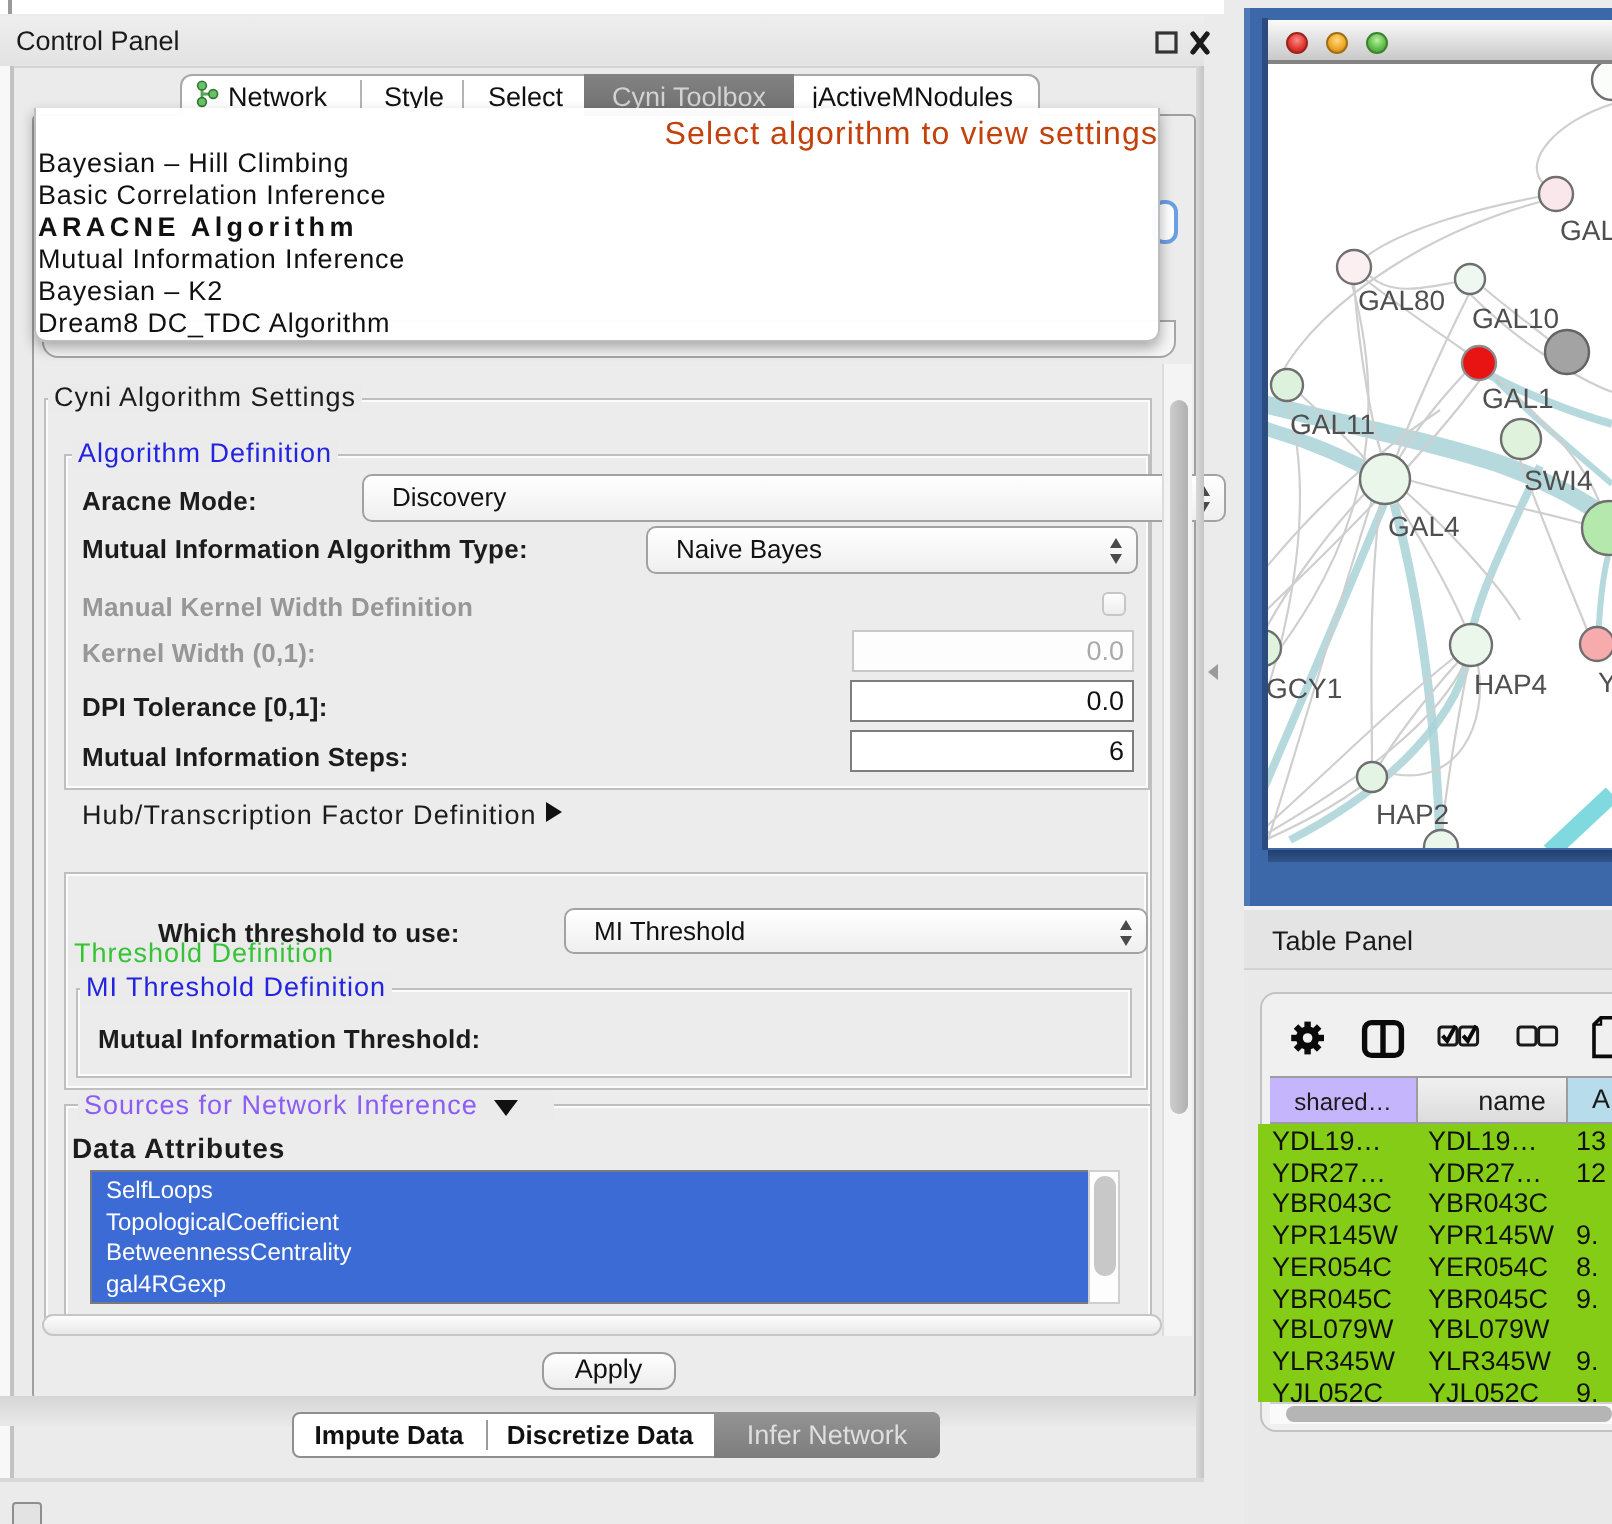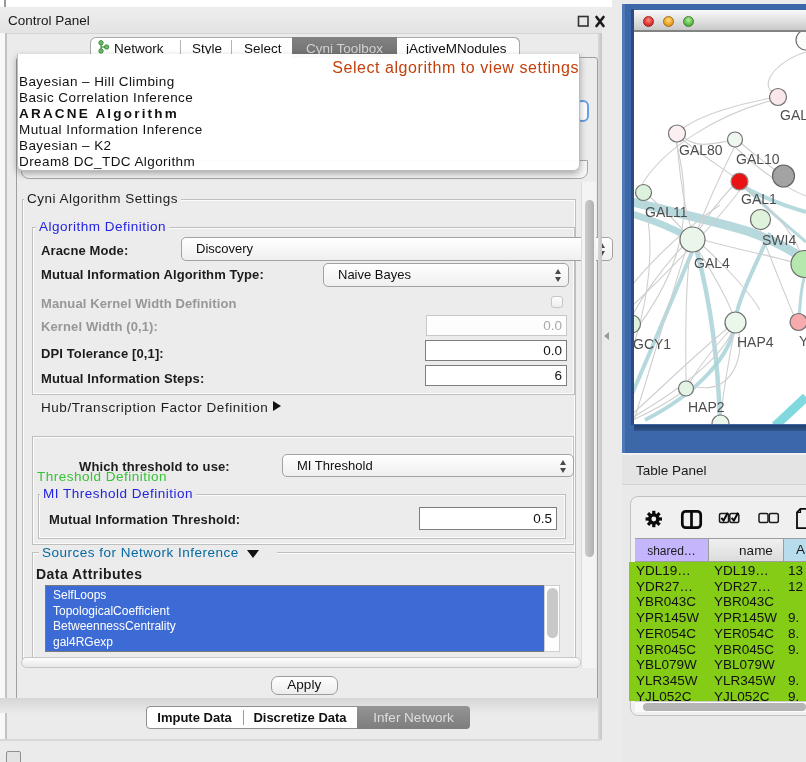--- a/index.html
+++ b/index.html
@@ -101,24 +101,23 @@
   <div class="combo" style="left:236px;top:454px;width:292px;height:23px;">
     <span class="ct">MI Threshold</span>
     <span class="carr" style="top:4.5px;">
         <span class="u"></span>
         <span class="d"></span>
       </span>
   </div>
   <div class="group" style="left:38px;top:494px;width:526px;height:43px;"></div>
   <div class="gtitle" style="left:40px;top:487px;color:#2323e0;">MI Threshold Definition</div>
   <div class="abs blab" style="left:49px;top:512px;">Mutual Information Threshold:</div>
-  <div class="field" style="left:419px;top:507px;width:138px;height:23px;line-height:21px;">0.5</div>
 
   <div class="group" style="left:32px;top:552px;width:542px;height:108px;border-bottom:none;"></div>
-  <div class="gtitle" style="left:39px;top:546px;color:#0369a1;width:232px;height:14px;">Sources for Network Inference</div>
+  <div class="gtitle" style="left:39px;top:546px;color:#8b5cf6;width:232px;height:14px;">Sources for Network Inference</div>
   <div class="abs" style="left:247px;top:550px;width:0;height:0;border-left:6.5px solid transparent;border-right:6.5px solid transparent;border-top:8px solid #111;"></div>
   <div class="abs" style="left:36px;top:566px;font-size:14px;font-weight:bold;letter-spacing:0.45px;color:#1c1c1c;">Data Attributes</div>
   <div class="abs" style="left:45px;top:585px;width:499px;height:67px;background:#3d6bd5;border:1px solid #7a7a7a;border-right:none;box-sizing:border-box;overflow:hidden;">
     <div style="color:#fff;font-size:12px;line-height:15.6px;padding:2px 0 0 7px;">SelfLoops<br>TopologicalCoefficient<br>BetweennessCentrality<br>gal4RGexp</div>
   </div>
   <div class="abs" style="left:544px;top:585px;width:16px;height:67px;background:#fdfdfd;border:1px solid #cfcfcf;box-sizing:border-box;"></div>
   <div class="abs" style="left:546.5px;top:587.5px;width:11px;height:50px;background:#c8c8c8;border-radius:5.5px;"></div>
 
   <div class="abs" style="left:271px;top:675.5px;width:66.5px;height:19px;background:linear-gradient(#ffffff,#ececec);border:1px solid #9c9c9c;border-radius:7px;box-sizing:border-box;text-align:center;font-size:13.5px;color:#111;line-height:16px;">Apply</div>
 

